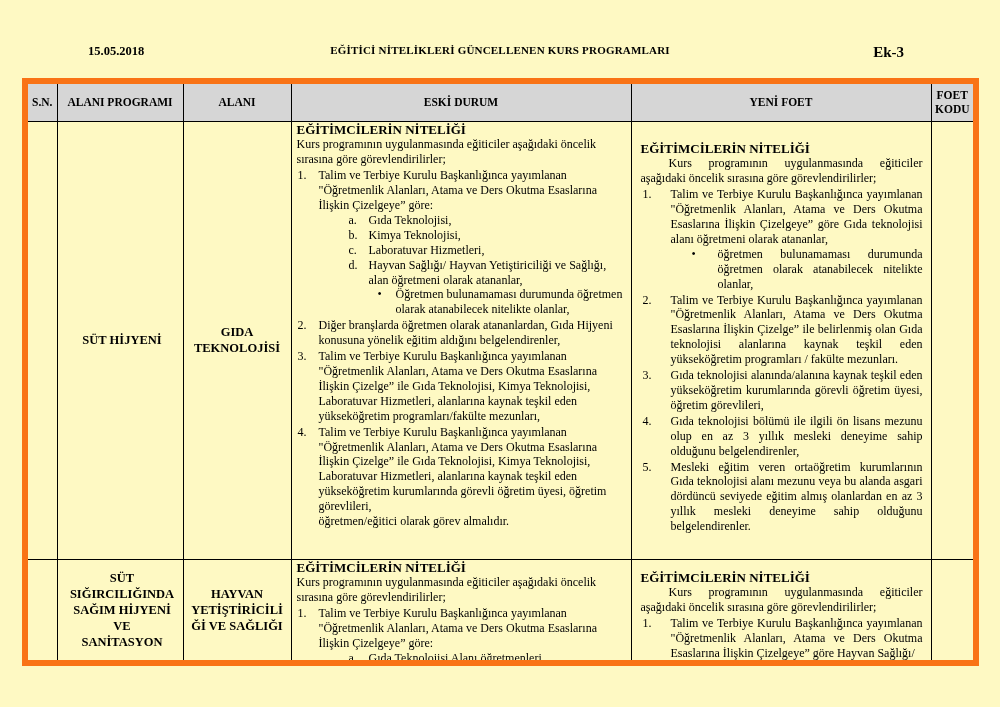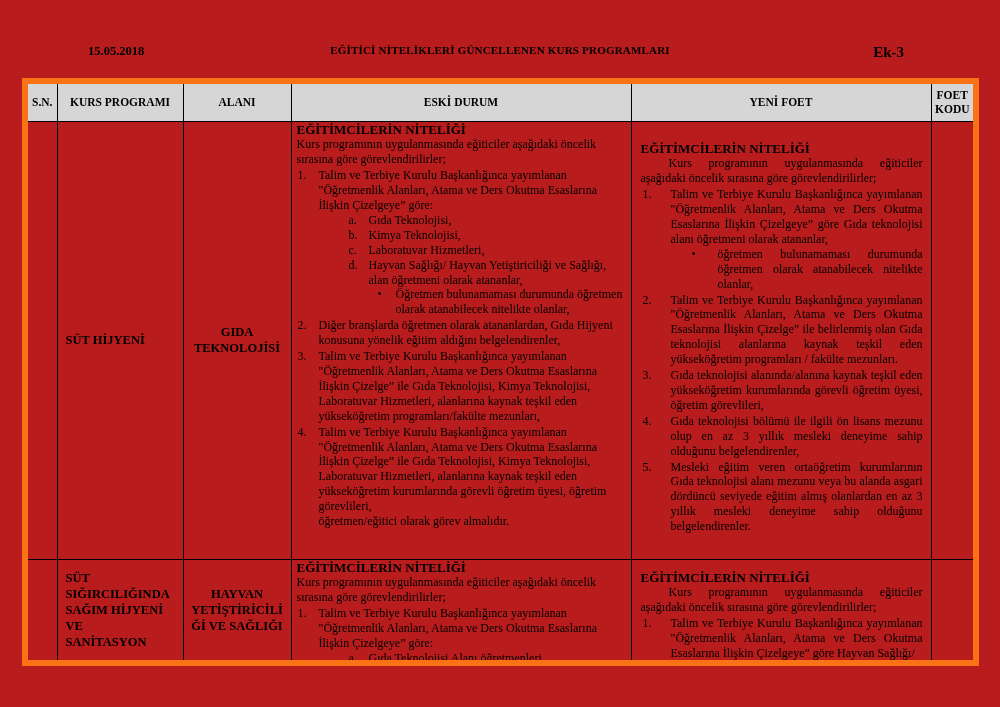--- a/index.html
+++ b/index.html
@@ -6,21 +6,21 @@
   html, body { margin: 0; padding: 0; }
   body {
     width: 1000px; height: 707px;
     background: #ffffff;
     font-family: "Liberation Serif", "DejaVu Serif", serif;
     color: #000;
   }
   .sheet {
     position: relative;
     width: 1000px; height: 707px;
-    background: #b91c1c;
+    background: #fef9c3;
     overflow: hidden;
   }
 
   
   .doc-header { position: absolute; top: 44px; left: 0; width: 100%; height: 18px; font-weight: bold; }
   .doc-date  { position: absolute; left: 88px;  top: 0; font-size: 12.5px; }
   .doc-title { position: absolute; left: 160px; right: 160px; top: 0; text-align: center; font-size: 11px; letter-spacing: 0.2px; }
   .doc-annex { position: absolute; right: 96px; top: 0; font-size: 15px; }
 
   
@@ -38,21 +38,21 @@
     font-size: 11.5px; font-weight: bold;
     text-align: center; vertical-align: middle;
     height: 40px; padding: 2px;
     white-space: pre-line; line-height: 1.25;
   }
   tr.r1 > td { height: 438px; }
   tr.r2 > td { height: 102px; }
   td { vertical-align: top; padding: 0; }
 
   td.bold-cell { font-weight: bold; font-size: 12.5px; white-space: pre-line; line-height: 16px; }
-  td.kurs { text-align: left;  vertical-align: middle; padding-left: 8px; padding-right: 4px; }
+  td.kurs { text-align: center;  vertical-align: middle; padding-left: 8px; padding-right: 4px; }
   td.alan { text-align: center; vertical-align: middle; padding: 0 2px; }
 
   td.body-cell { font-size: 12px; line-height: 14.9px; }
   .clip { overflow: hidden; }
   .r1 .clip { height: 436px; }
   .r2 .clip { height: 100px; }
 
   .eski-pad { padding: 1px 4px 0 5px; text-align: left; }
   .yeni-pad { padding: 0 8px 0 9px; text-align: justify; }
   .pad-top-lg { padding-top: 20px; }
@@ -93,21 +93,21 @@
         <col style="width:126px">
         <col style="width:108px">
       <col style="width:340px">
         <col style="width:300px">
         <col style="width:45px">
     </colgroup>
 
     <tbody>
         <tr>
       <th class="colhead">S.N.</th>
-      <th class="colhead">KURS PROGRAMI</th>
+      <th class="colhead">ALANI PROGRAMI</th>
       <th class="colhead">ALANI</th>
       <th class="colhead">ESKİ DURUM</th>
       <th class="colhead">YENİ FOET</th>
       <th class="colhead">FOET
 KODU</th>
     </tr>
 
     <tr class="r1">
       <td></td>
 

